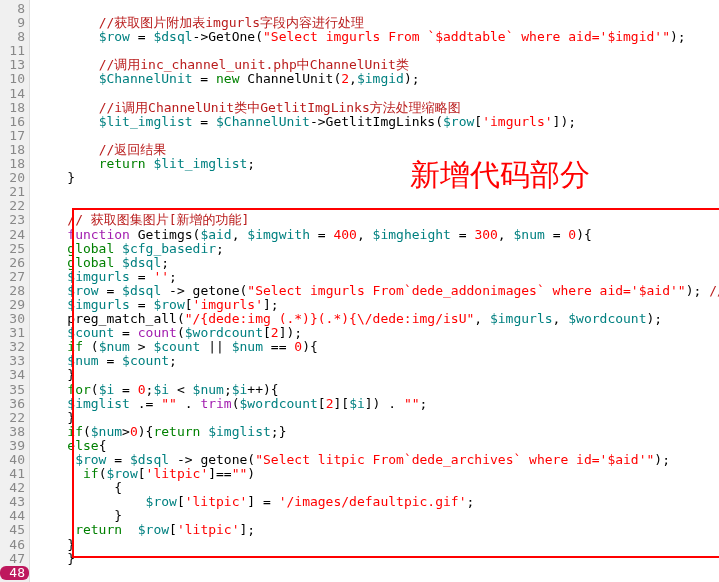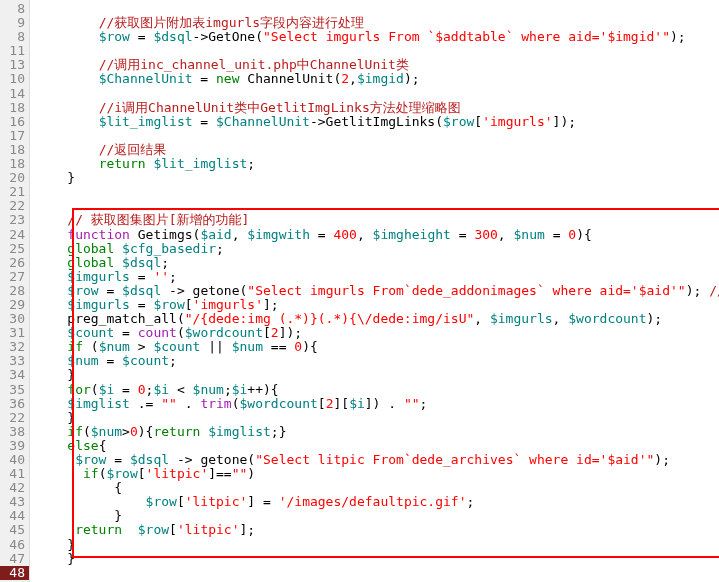--- a/index.html
+++ b/index.html
@@ -1,20 +1,20 @@
 <!DOCTYPE html>
 <html><head>
 <meta charset="utf-8">
 <style>
 * { margin: 0; padding: 0; box-sizing: border-box; }
 body { font-family: Consolas, Monaco, monospace; font-size: 13px; background: #fff; width: 719px; height: 582px; overflow: hidden; position: relative; }
 .editor { display: flex; width: 100%; height: 100%; }
 .gutter { background: #f0f0f0; width: 30px; border-right: 1px solid #ddd; text-align: right; color: #888; padding-top: 2px; flex-shrink: 0; }
 .gutter div { height: 14.1px; line-height: 14.1px; padding-right: 4px; }
-.gutter .current { background: #7f1d1d; color: #fff; }
+.gutter .current { background: #be185d; color: #fff; border-radius: 6px; }
 .code { flex: 1; padding-top: 2px; padding-left: 6px; position: relative; }
 .line { height: 14.1px; line-height: 14.1px; white-space: pre; }
 .c-green { color: #008000; }
 .c-orange { color: #b91c1c; }
 .c-blue { color: #a21caf; }
 .c-teal { color: #008080; }
 .c-red { color: #ff0000; }
 .c-black { color: #000; }
 .annotation { position: absolute; top: 155px; left: 380px; font-family: SimSun, serif; font-size: 30px; color: #ff0000; pointer-events: none; }
 .redbox { position: absolute; border: 2px solid #ff0000; top: 208px; left: 42px; width: 660px; height: 350px; pointer-events: none; }
@@ -60,20 +60,21 @@
       <div>41</div>
       <div>42</div>
       <div>43</div>
       <div>44</div>
       <div>45</div>
       <div>46</div>
       <div>47</div>
       <div class="current">48</div>
     </div>
   <div class="code" id="codearea">
+    <div class="annotation">新增代码部分</div>
     <div class="redbox"></div>
   <div class="line"></div>
       <div class="line">        <span class="c-orange">//获取图片附加表imgurls字段内容进行处理</span></div>
       <div class="line">        <span class="c-teal">$row</span><span class="c-black"> = </span><span class="c-teal">$dsql</span><span class="c-black">-&gt;</span><span class="c-black">GetOne</span><span class="c-black">(</span><span class="c-red">"Select imgurls From `$addtable` where aid='$imgid'"</span><span class="c-black">);</span></div>
       <div class="line"></div>
       <div class="line">        <span class="c-orange">//调用inc_channel_unit.php中ChannelUnit类</span></div>
       <div class="line">        <span class="c-teal">$ChannelUnit</span><span class="c-black"> = </span><span class="c-green">new</span> <span class="c-black">ChannelUnit</span><span class="c-black">(</span><span class="c-red">2</span><span class="c-black">,</span><span class="c-teal">$imgid</span><span class="c-black">);</span></div>
       <div class="line"></div>
       <div class="line">        <span class="c-orange">//i调用ChannelUnit类中GetlitImgLinks方法处理缩略图</span></div>
       <div class="line">        <span class="c-teal">$lit_imglist</span><span class="c-black"> = </span><span class="c-teal">$ChannelUnit</span><span class="c-black">-&gt;</span><span class="c-black">GetlitImgLinks</span><span class="c-black">(</span><span class="c-teal">$row</span><span class="c-black">[</span><span class="c-red">'imgurls'</span><span class="c-black">]</span><span class="c-black">);</span></div>

